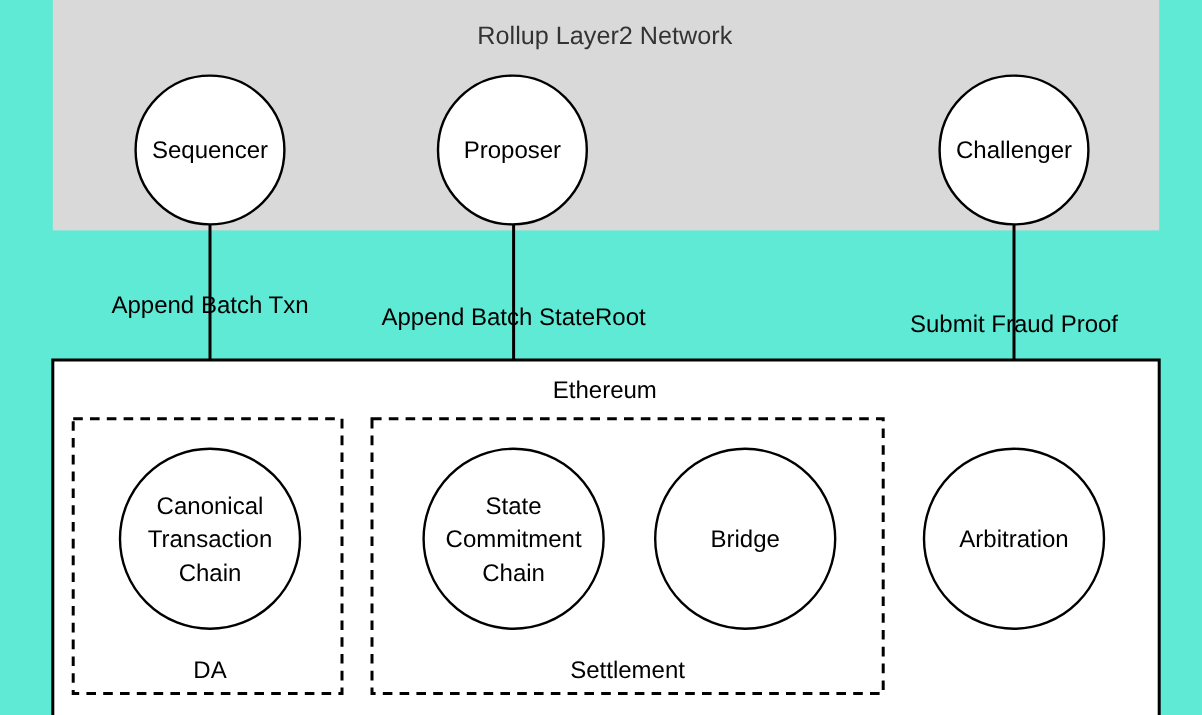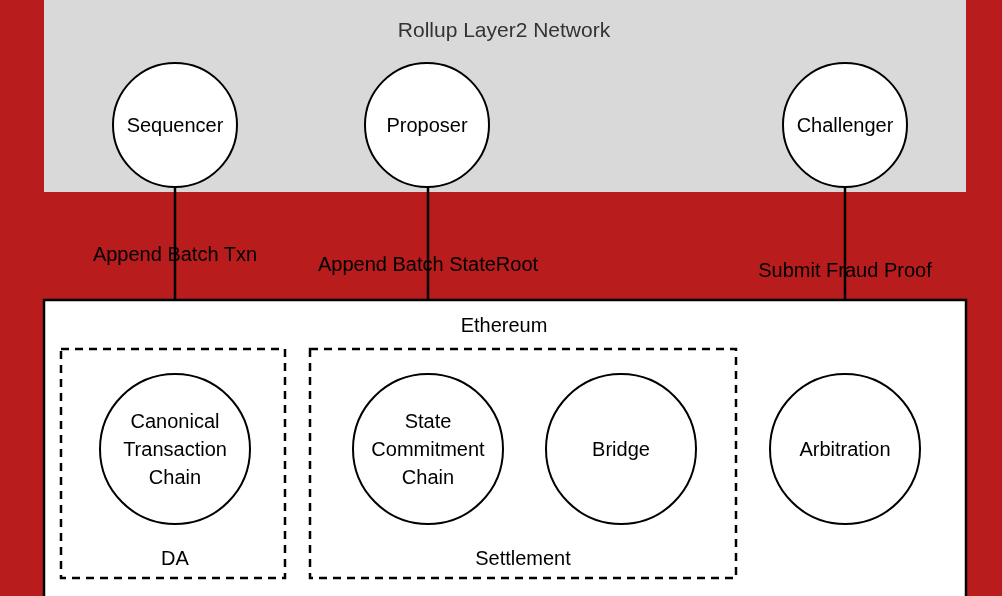--- a/index.html
+++ b/index.html
@@ -7,21 +7,21 @@
     padding: 0;
     background: #ffffff;
   }
   body {
     font-family: "Liberation Sans", sans-serif;
   }
   #canvas {
     position: relative;
     width: 1002px;
     height: 596px;
-    background: #b91c1c;
+    background: #5eead4;
     overflow: hidden;
   }
   #diagram-svg {
     position: absolute;
     left: 0;
     top: 0;
     width: 1002px;
     height: 596px;
     display: block;
   }

